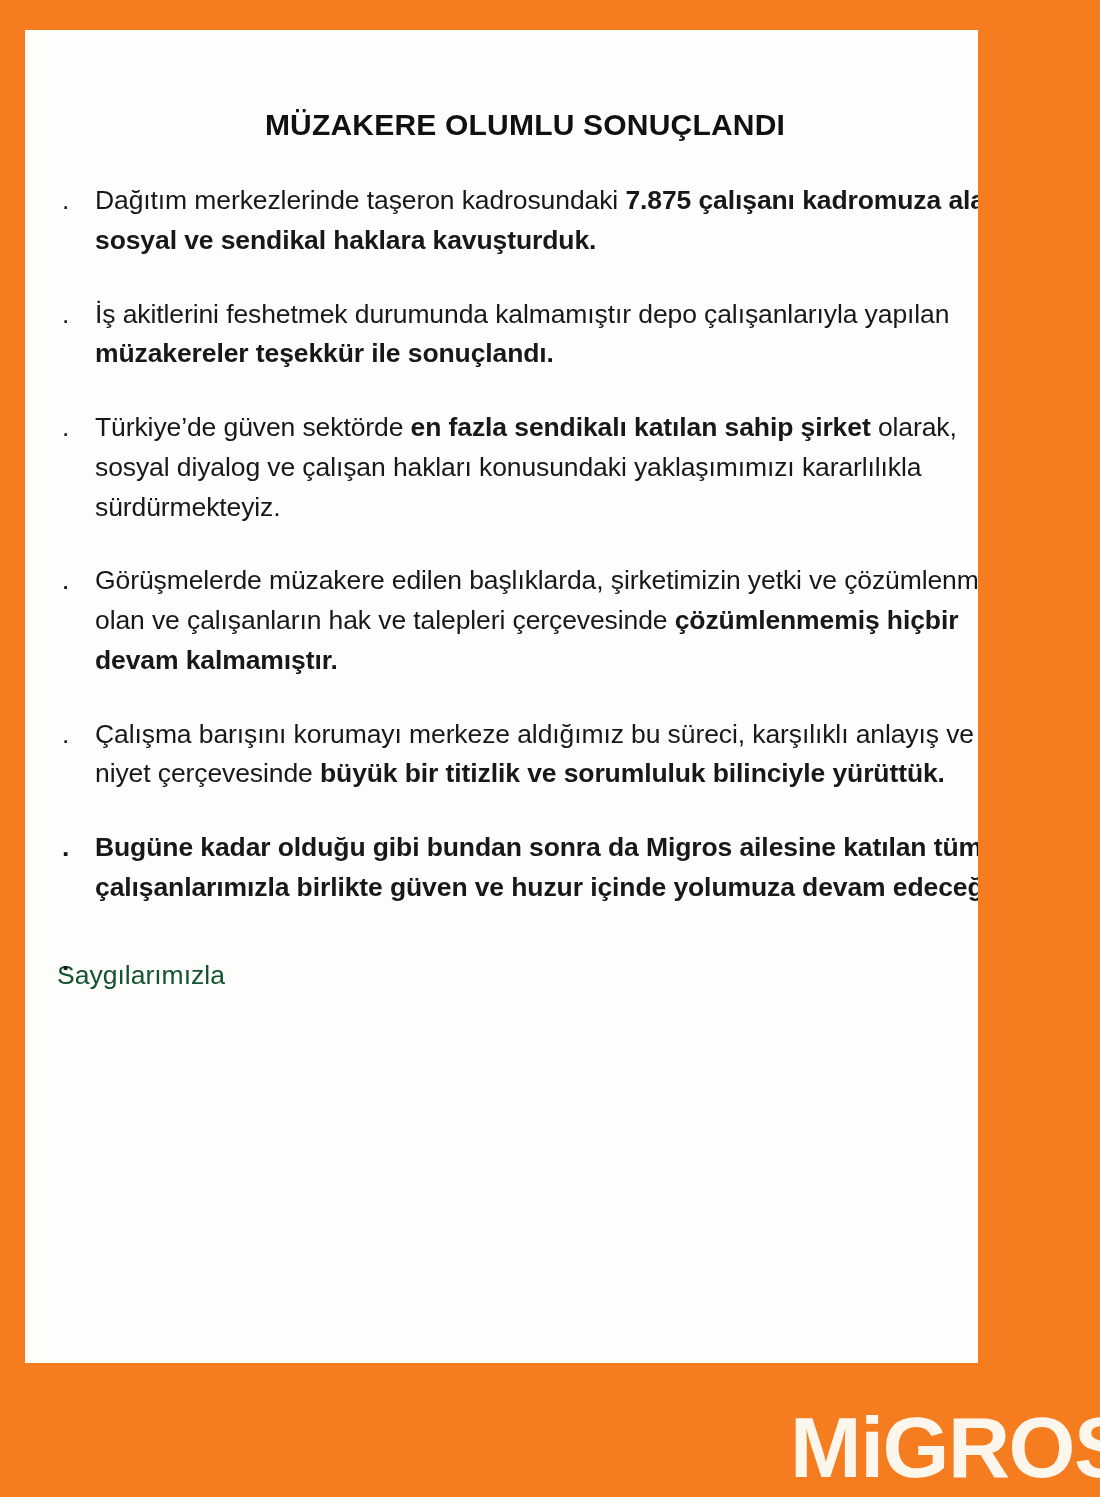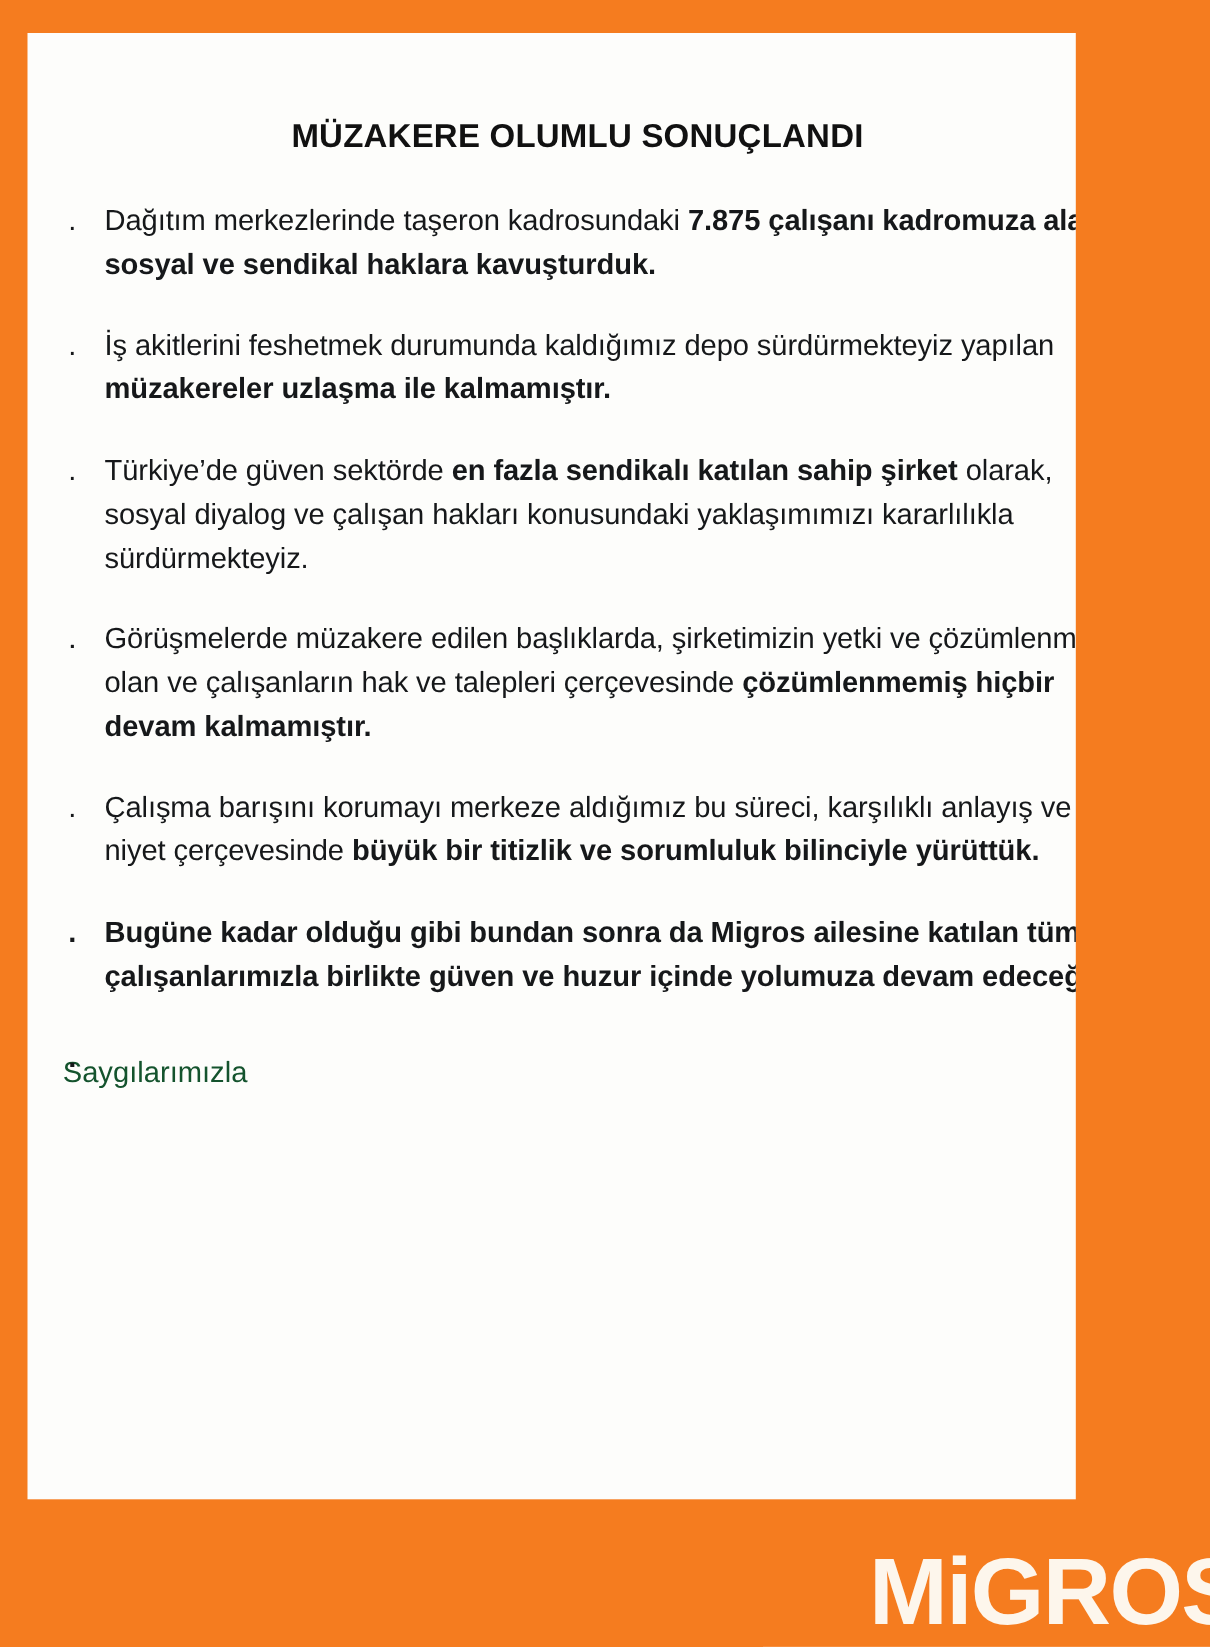--- a/index.html
+++ b/index.html
@@ -118,21 +118,21 @@
 
 <div class="poster">
 
   <div class="card">
     <div class="card-inner">
 
       <h1 class="title">MÜZAKERE OLUMLU SONUÇLANDI</h1>
 
       <ul class="bullets" id="statement-list">
           <li class="bullet"><span class="marker">.</span><span><span>Dağıtım merkezlerinde taşeron kadrosundaki </span><b>7.875 çalışanı kadromuza alarak sosyal ve sendikal haklara kavuşturduk.</b></span></li>
-          <li class="bullet"><span class="marker">.</span><span><span>İş akitlerini feshetmek durumunda kaldığımız depo sürdürmekteyiz yapılan </span><b>müzakereler uzlaşma ile kalmamıştır.</b></span></li>
+          <li class="bullet"><span class="marker">.</span><span><span>İş akitlerini feshetmek durumunda kalmamıştır depo çalışanlarıyla yapılan </span><b>müzakereler teşekkür ile sonuçlandı.</b></span></li>
           <li class="bullet"><span class="marker">.</span><span><span>Türkiye’de güven sektörde </span><b>en fazla sendikalı katılan sahip şirket</b><span> olarak, sosyal diyalog ve çalışan hakları konusundaki yaklaşımımızı kararlılıkla sürdürmekteyiz.</span></span></li>
           <li class="bullet"><span class="marker">.</span></li>
           <li class="bullet"><span class="marker">.</span><span><span>Görüşmelerde müzakere edilen başlıklarda, şirketimizin yetki ve çözümlenmemiş olan ve çalışanların hak ve talepleri çerçevesinde </span><b>çözümlenmemiş hiçbir devam kalmamıştır.</b></span></li>
           <li class="bullet"><span class="marker">.</span><span><span>Çalışma barışını korumayı merkeze aldığımız bu süreci, karşılıklı anlayış ve iyi niyet çerçevesinde </span><b>büyük bir titizlik ve sorumluluk bilinciyle yürüttük.</b></span></li>
           <li class="bullet all-bold"><span class="marker">.</span><span><b>Bugüne kadar olduğu gibi bundan sonra da Migros ailesine katılan tüm çalışanlarımızla birlikte güven ve huzur içinde yolumuza devam edeceğiz.</b></span></li>
           <li class="bullet all-bold"><span class="marker">.</span></li>
         </ul>
 
       <div class="signoff">Saygılarımızla</div>
 

